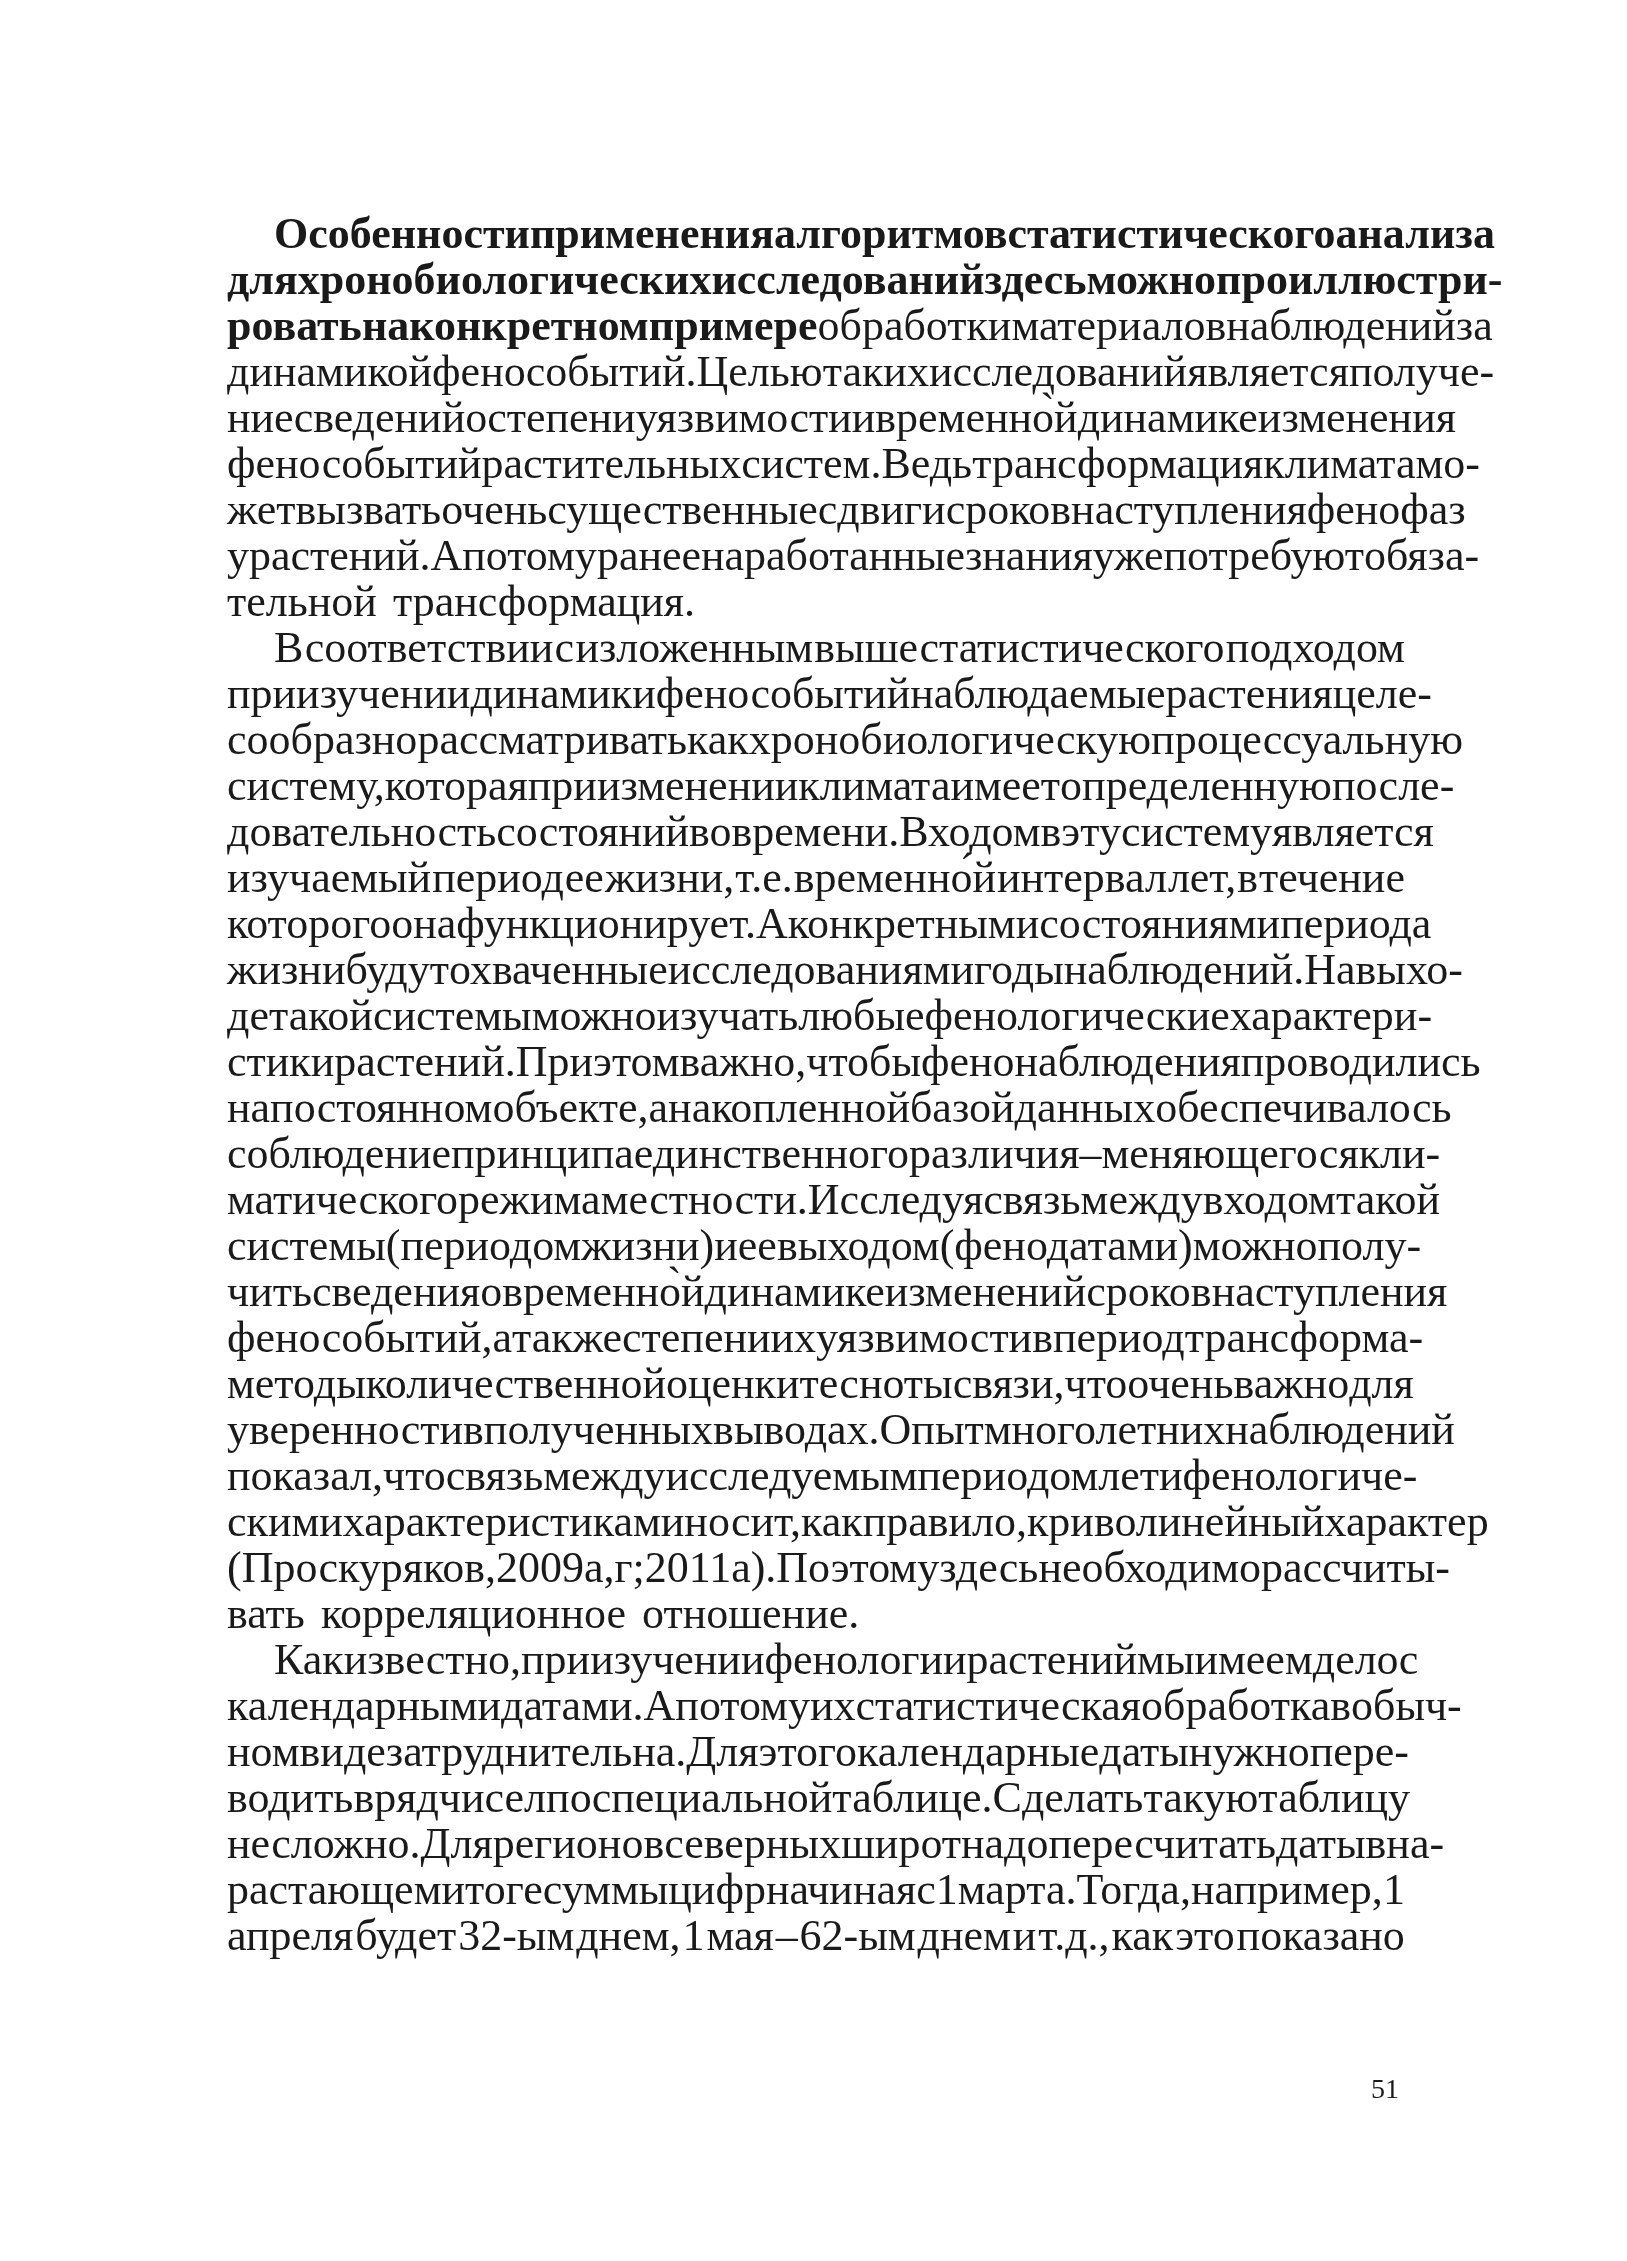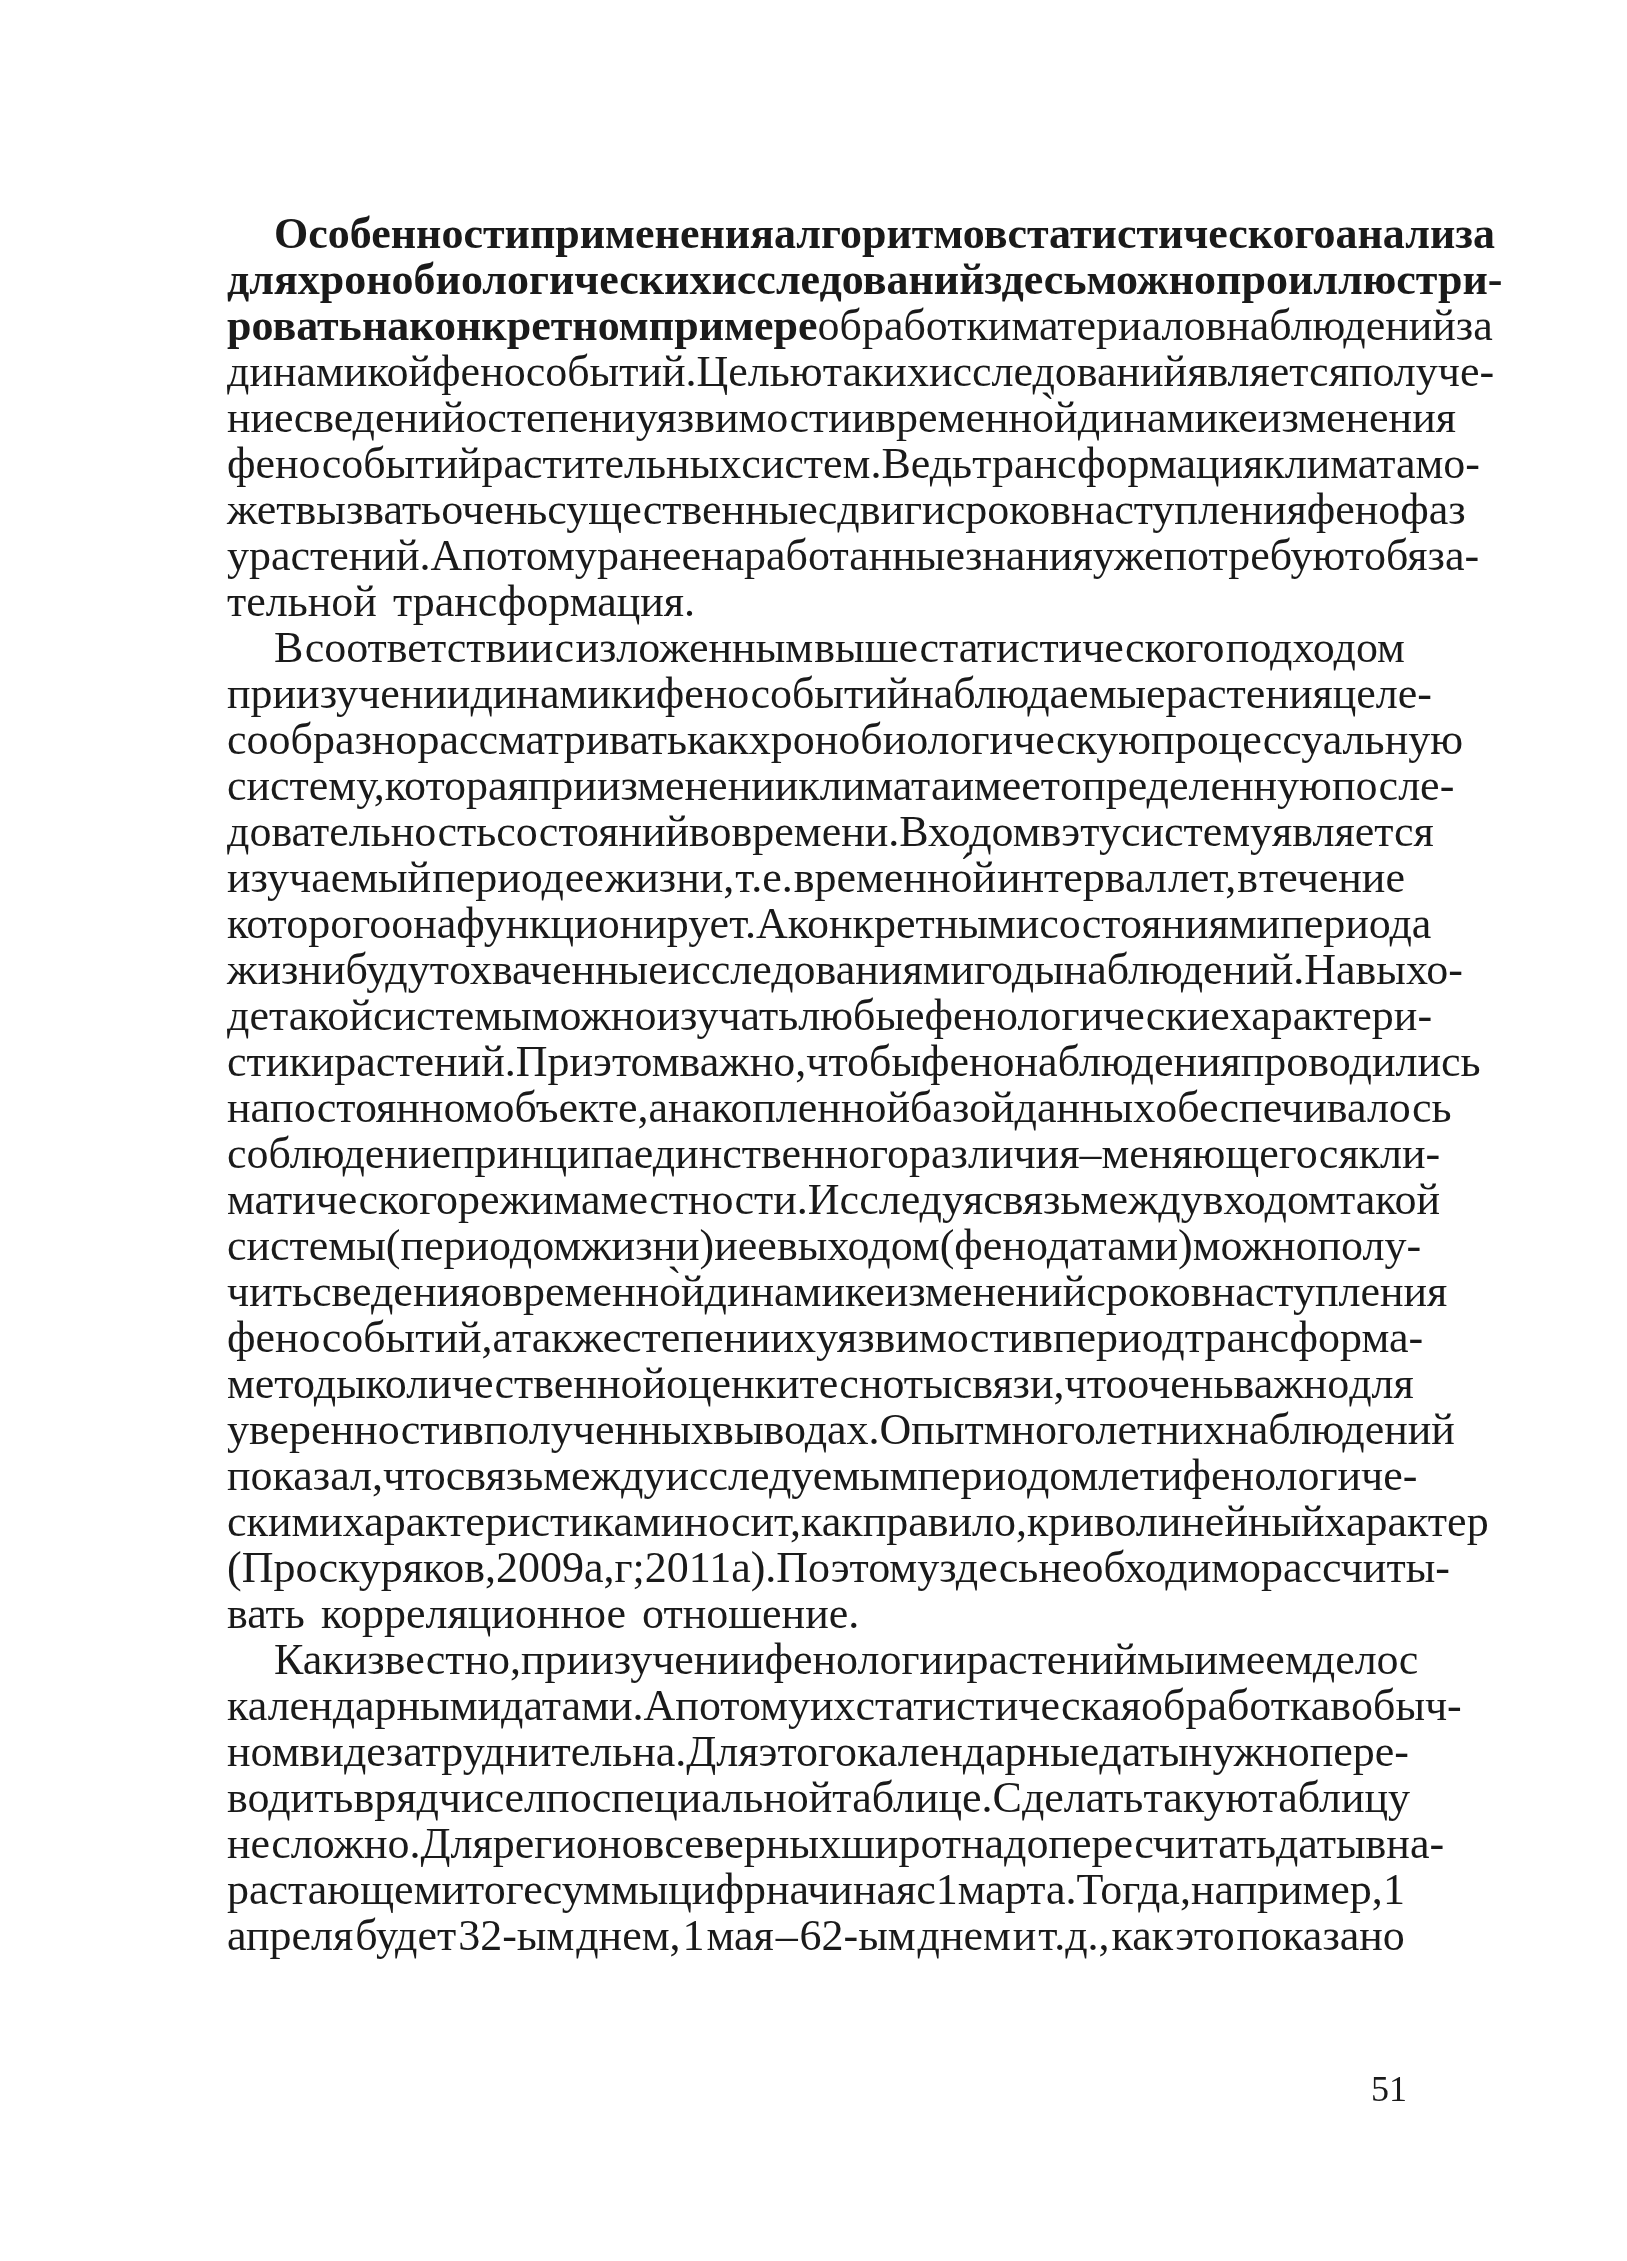--- a/index.html
+++ b/index.html
@@ -35,21 +35,21 @@
       white-space: nowrap;
     }
     .jline.indent { padding-left: 47px; }
     .jline.last { justify-content: flex-start; gap: 16px; }
     .jline .w { display: inline-block; }
     .jline .w.bold { font-weight: bold; }
     #page-number {
       position: absolute;
       left: 1371px;
       top: 2066px;
-      font-size: 36px;
+      font-size: 28px;
       line-height: 46px;
       font-family: "Liberation Serif", "DejaVu Serif", serif;
     }
   </style>
 </head>
 <body>
 
 <div id="page">
     <div class="para">
       <div class="jline indent">

